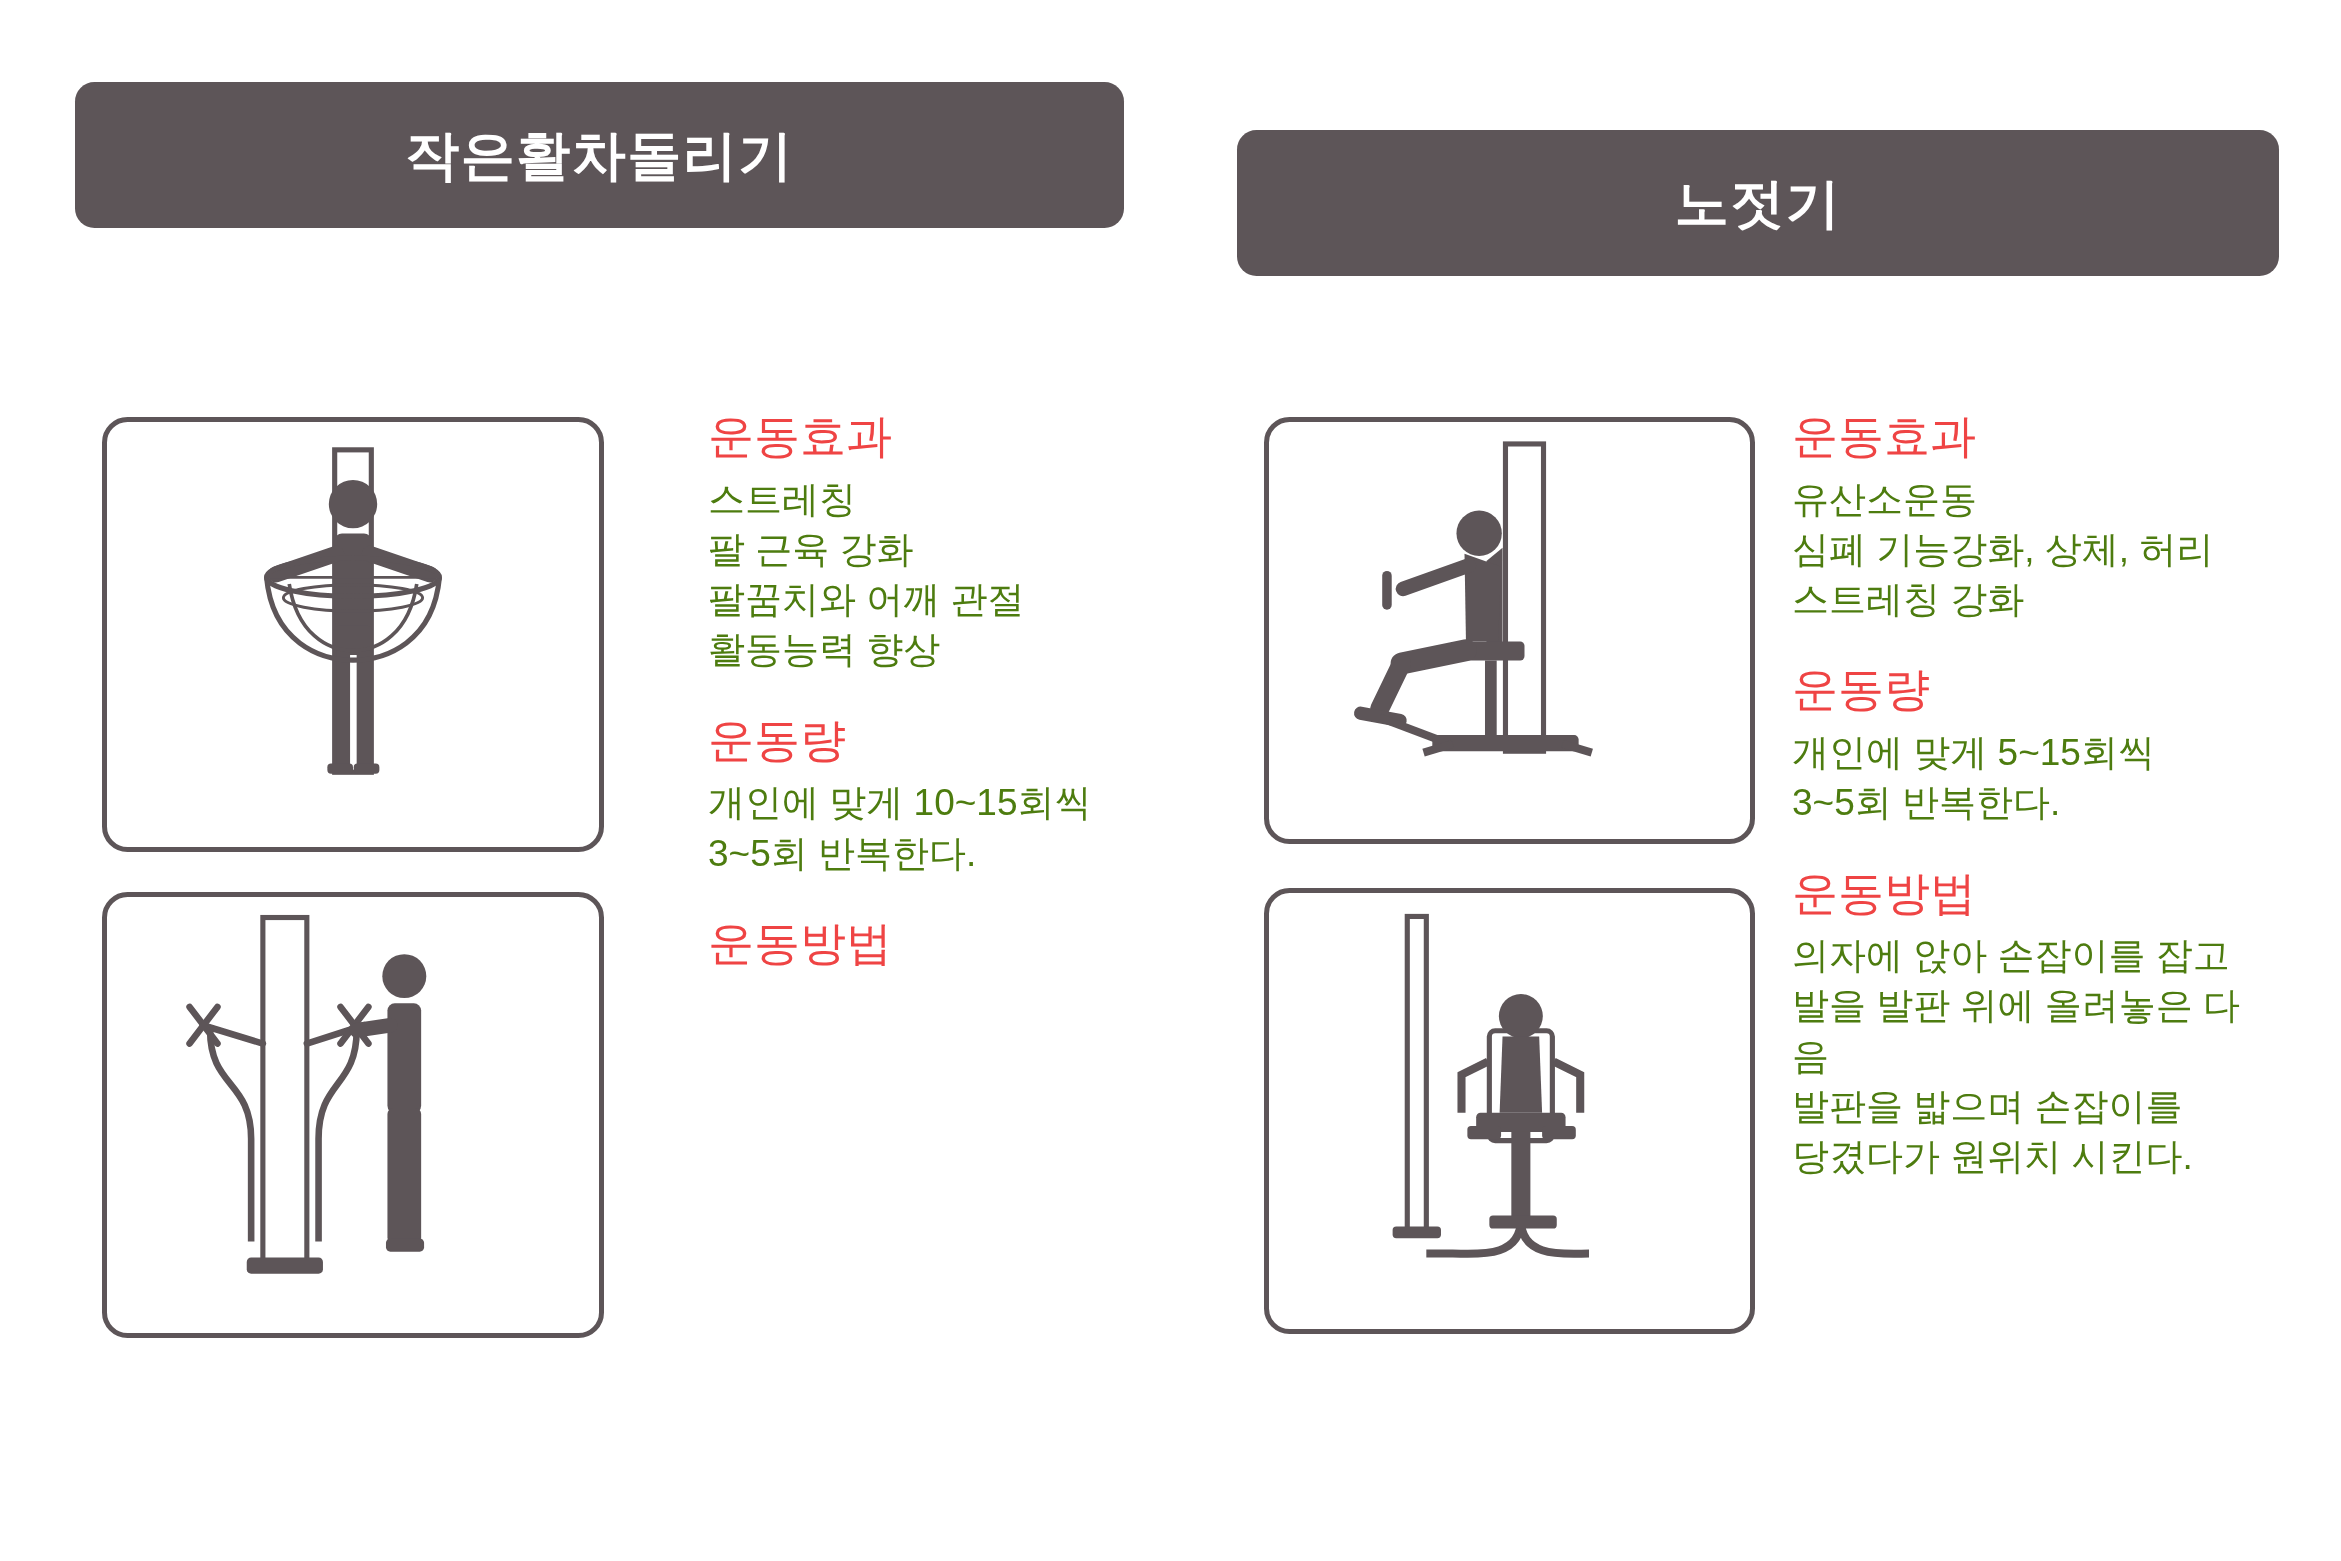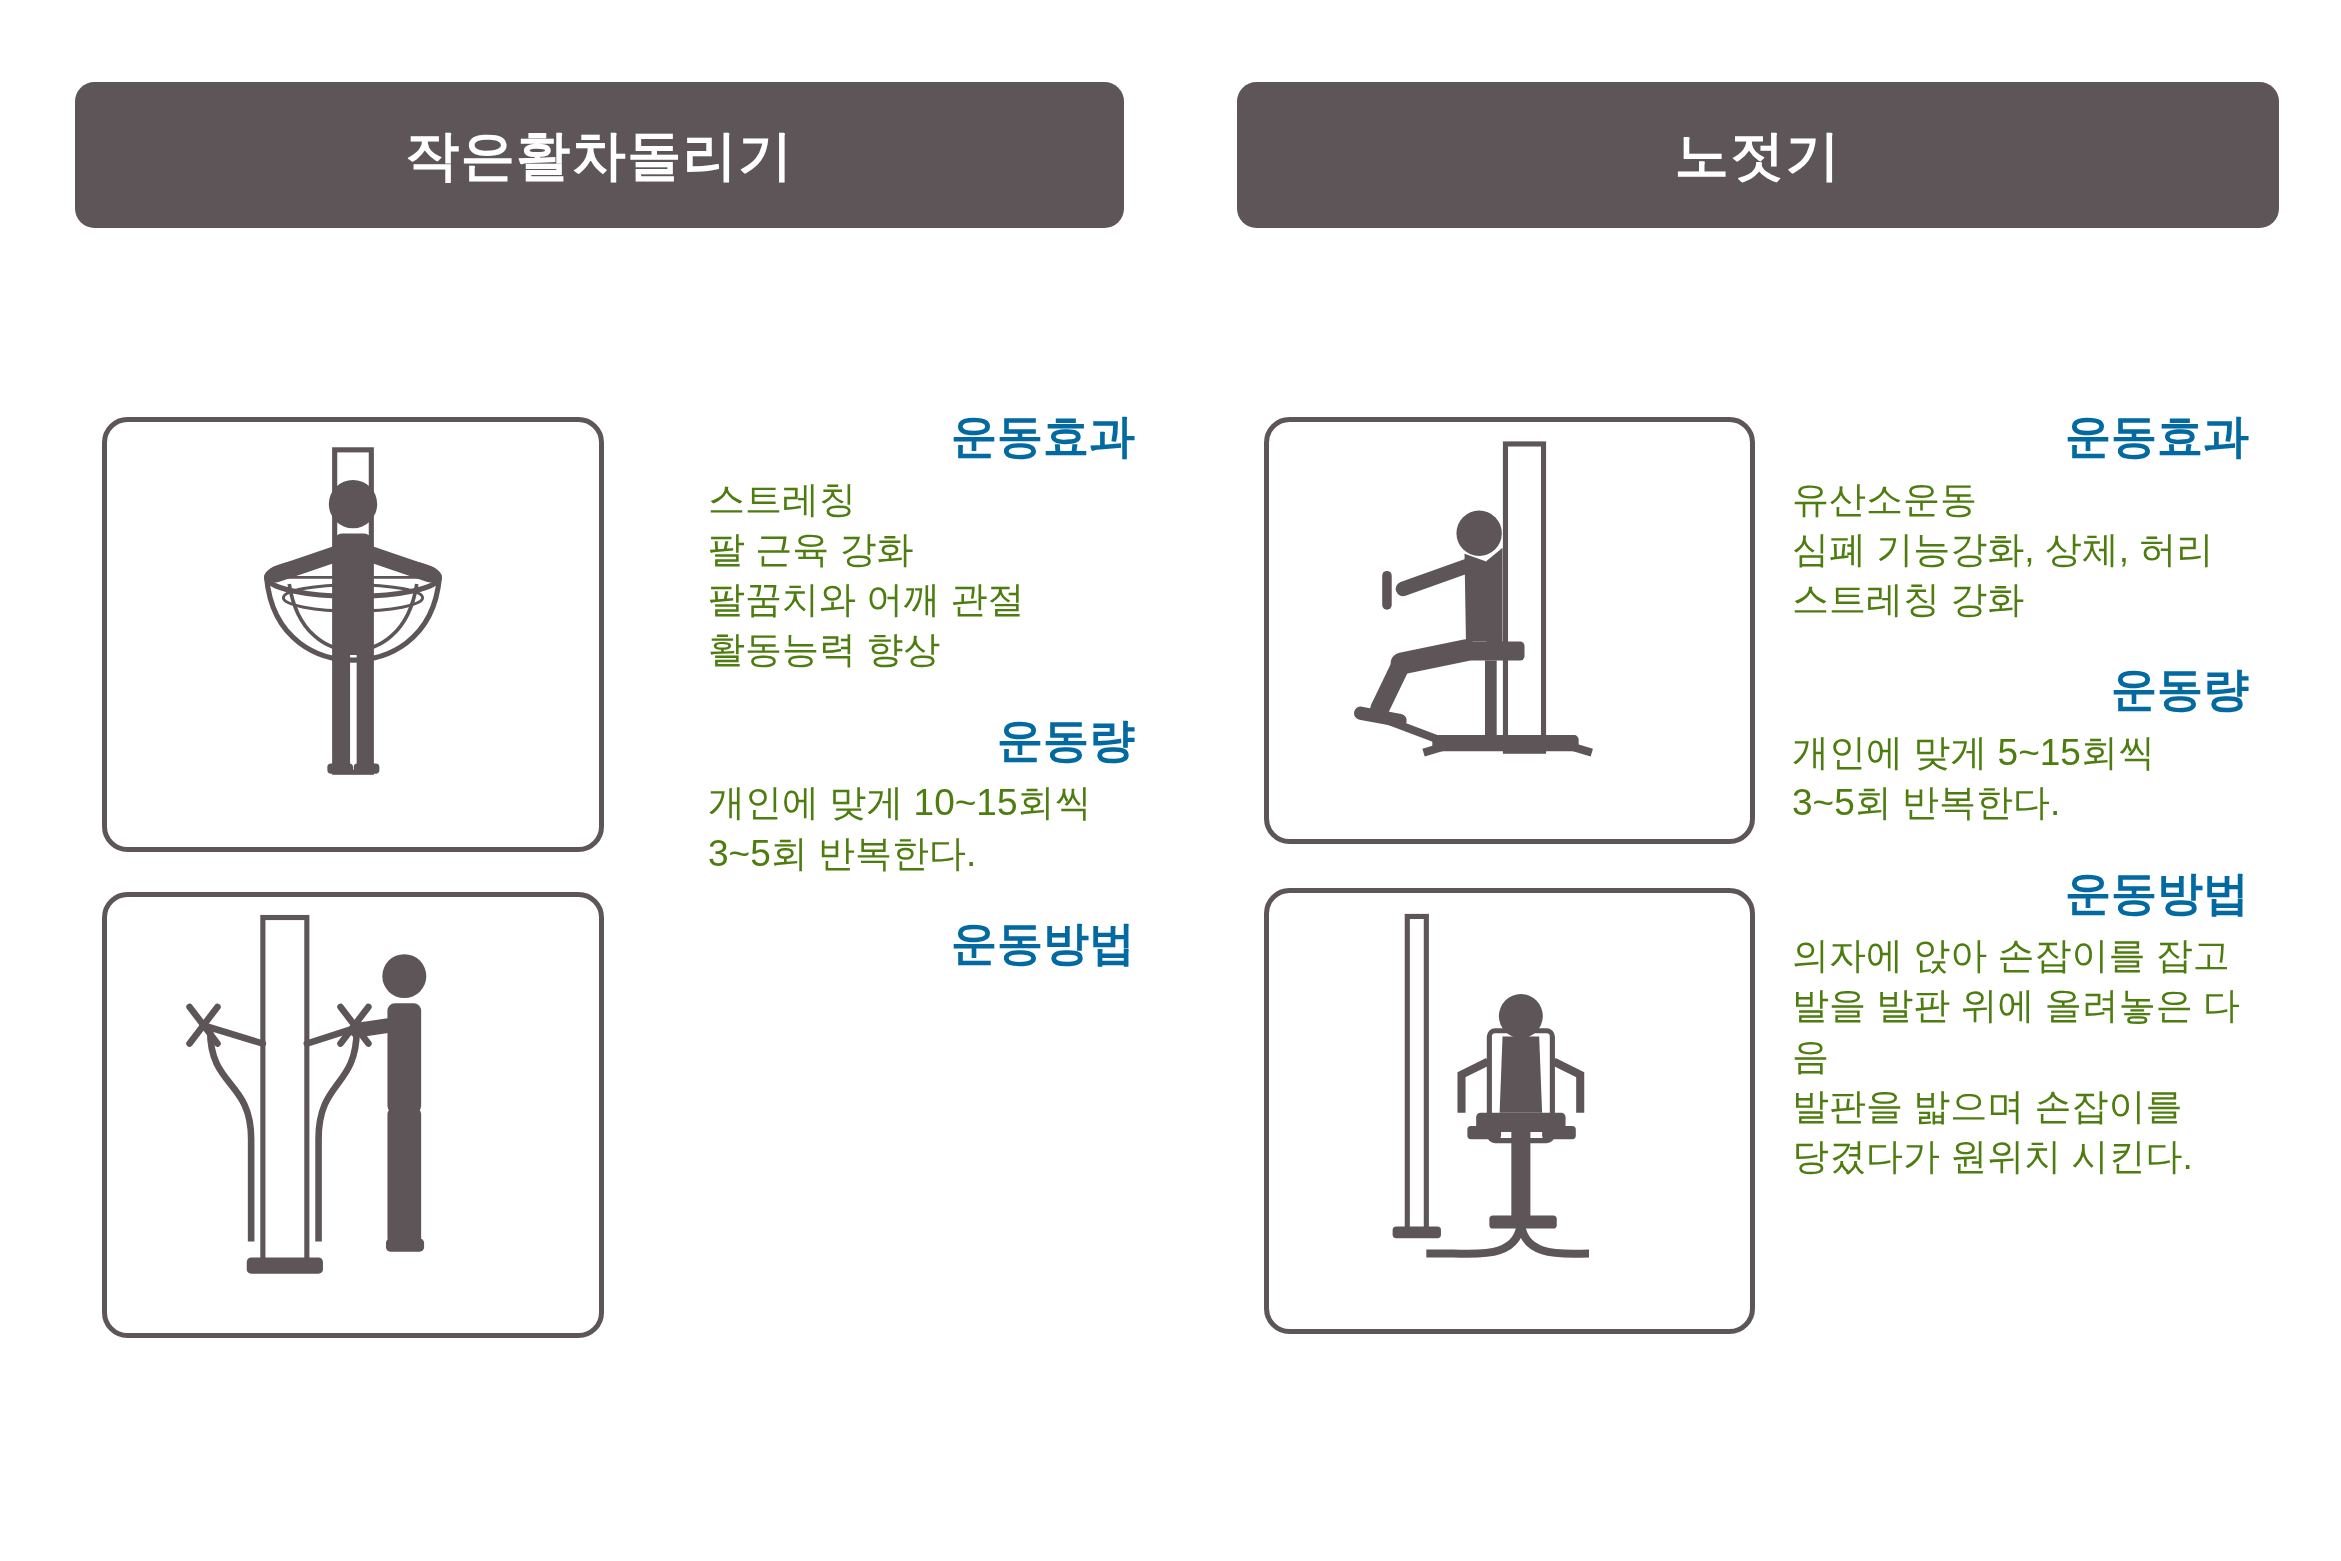--- a/index.html
+++ b/index.html
@@ -34,21 +34,21 @@
     top: 82px;
     left: 0;
     width: 1049px;
     height: 146px;
     background: #5d5558;
     border-radius: 19.5px;
     display: flex;
     align-items: center;
     justify-content: center;
   }
-  .title-bar.right { width: 1042px; }
+  .title-bar.right { width: 1042px; margin-top: 48px; }
   .title-text {
     color: #ffffff;
     font-size: 54px;
     font-weight: bold;
     letter-spacing: 1.5px;
     line-height: 1;
   }
 
   .figure-box {
     position: absolute;
@@ -67,25 +67,24 @@
 
   .text-col {
     position: absolute;
     top: 411px;
   }
   .text-col-left  { left: 633px; width: 427px; }
   .text-col-right { left: 555px; width: 457px; }
 
   .sec-head {
     font-size: 46px;
-    font-weight: bold;
-    color: #0369a1;
+    font-weight: normal;
+    color: #ef4444;
     line-height: 1.12;
     margin: 0 0 12px 0;
-    text-align: right;
   }
   .sec-body {
     font-size: 37px;
     color: #4d7c0f;
     line-height: 1.36;
     margin: 0 0 39px 0;
     white-space: pre-line;
   }
   .sec-body.last { margin-bottom: 0; }
 </style>

